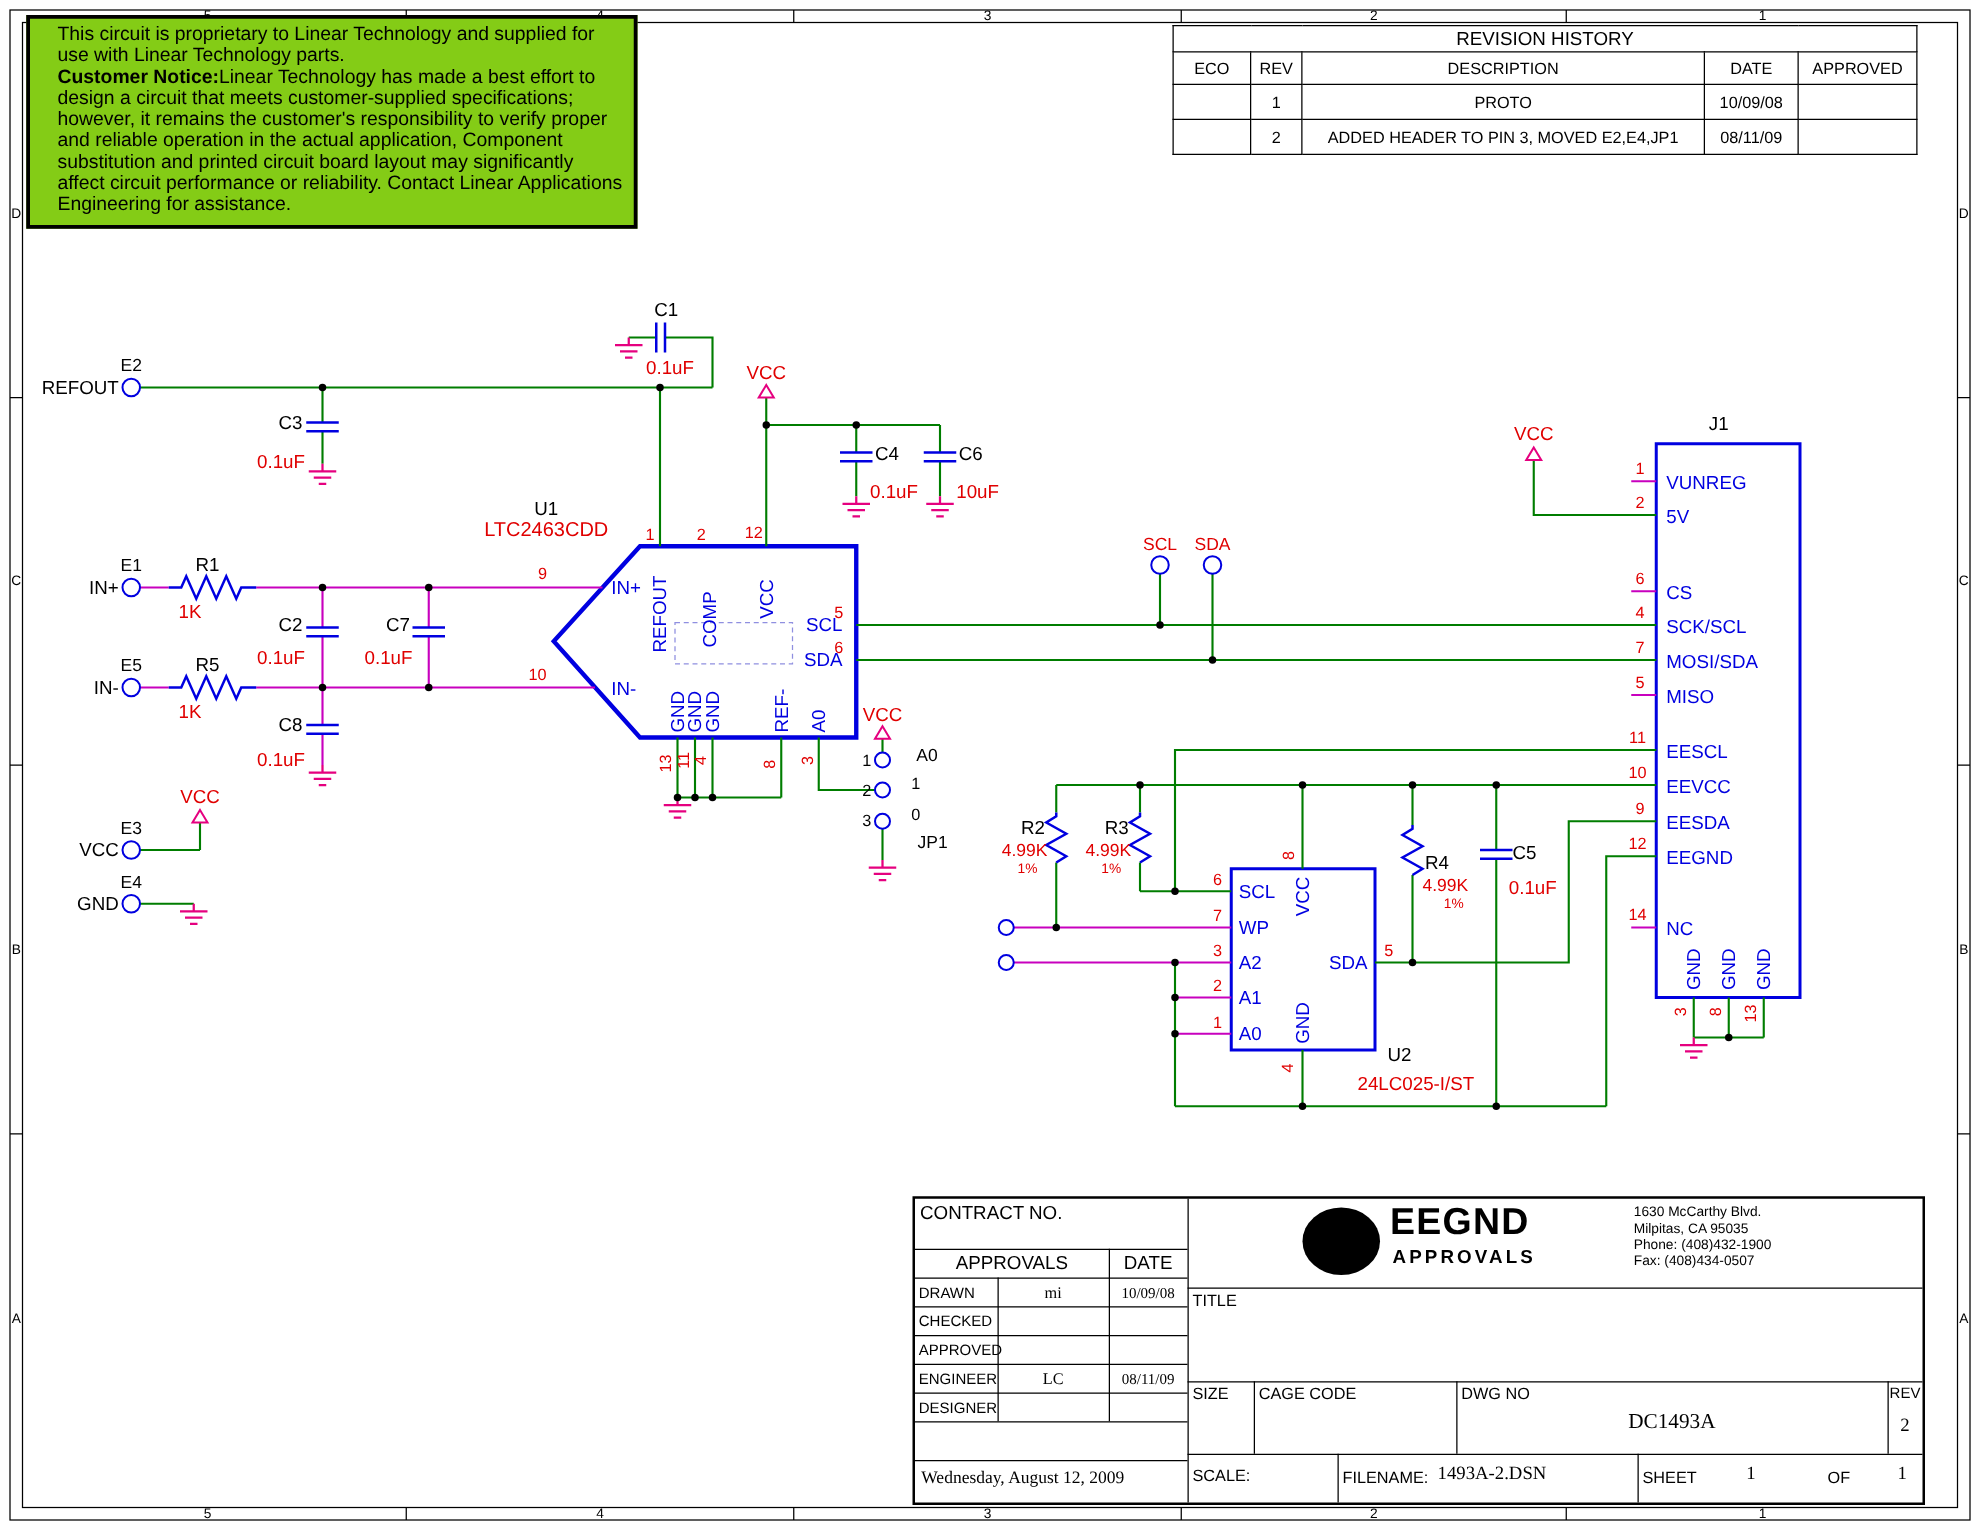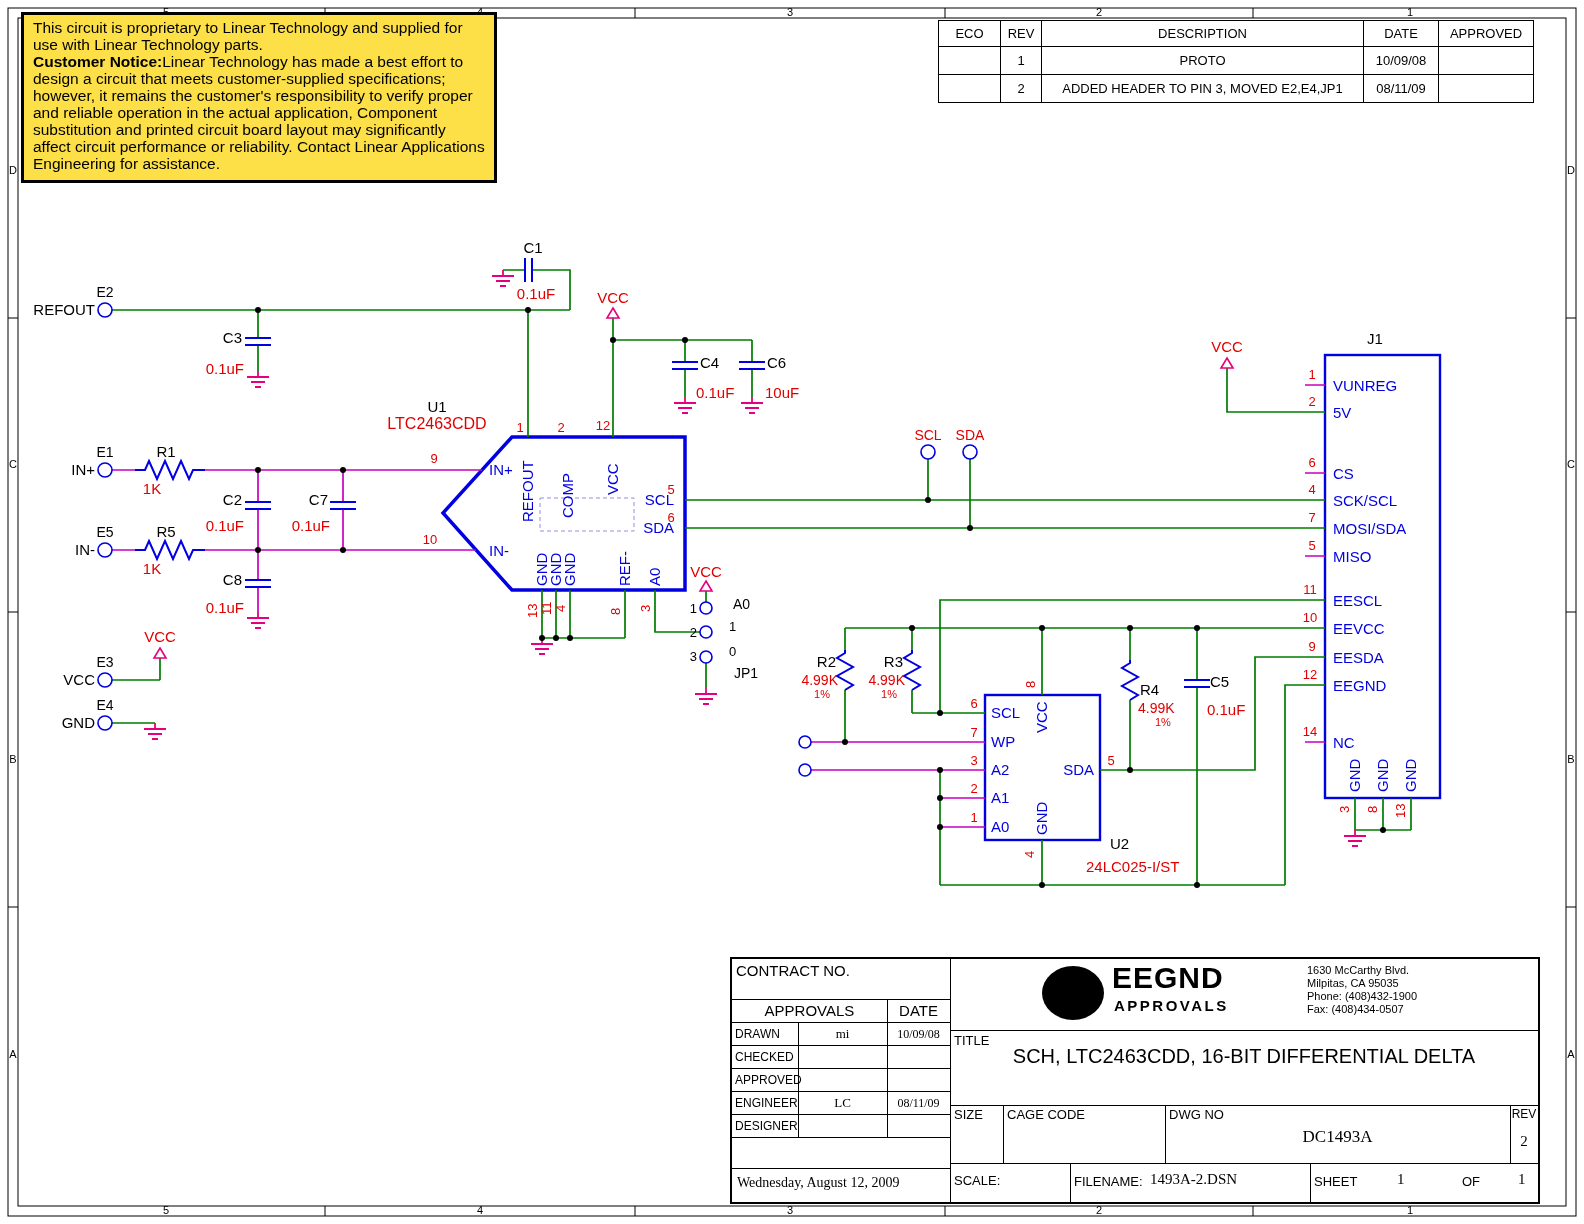--- a/index.html
+++ b/index.html
@@ -13,21 +13,21 @@
   .pent{stroke:#0000e0;stroke-width:3.5;fill:#fff;}
   .dash{stroke:#8f8fe0;stroke-width:1;fill:none;stroke-dasharray:4 3;}
   .sym{stroke:#e5007f;stroke-width:1.8;fill:none;}
   .symf{stroke:#e5007f;stroke-width:1.6;fill:#fff;}
   .tc{stroke:#0000e0;stroke-width:1.6;fill:#fff;}
   .dot{fill:#000;}
   .tr{fill:#e00000;}
   .tb2{fill:#0000e0;}
   .f11{font-size:11px;} .f13{font-size:13px;} .f14{font-size:14px;} .f15{font-size:15px;} .f16{font-size:16px;}
   .am{text-anchor:middle;} .ae{text-anchor:end;}
-  .notice{position:absolute;left:21px;top:12px;width:452px;border:3px solid #000;padding:4px 9px 8px 9px;font-size:15.5px;line-height:17px;color:#000;background:#fde047;}
+  .notice{position:absolute;left:21px;top:12px;width:452px;border:3px solid #000;padding:4px 9px 8px 22px;font-size:15.5px;line-height:17px;color:#000;background:#84cc16;}
   .notice p{margin:0;}
   table.rev{position:absolute;left:938px;top:20px;width:595px;table-layout:fixed;border-collapse:collapse;font-size:13px;color:#000;background:#fff;}
   .rev td{border:1px solid #000;padding:0 4px;text-align:center;overflow:hidden;white-space:nowrap;}
   .rev tr.trow td{height:27px;}
   .rev td.title{font-size:15px;height:20px;}
   .rev tr.hdr td{height:25px;}
   .tb{position:absolute;left:730px;top:957px;width:806px;height:243px;border:2px solid #000;background:#fff;color:#000;}
   .tb .vl{position:absolute;width:1px;background:#000;}
   .tb .hl{position:absolute;height:1px;background:#000;}
   .tb span{position:absolute;white-space:nowrap;display:block;}
@@ -287,20 +287,23 @@
 
 <table class="rev">
   <colgroup>
         <col style="width:62px">
         <col style="width:41px">
         <col style="width:322px">
         <col style="width:75px">
         <col style="width:95px">
       </colgroup>
   <tbody>
+        <tr>
+          <td class="title" colspan="5">REVISION HISTORY</td>
+        </tr>
   <tr class="hdr">
     <td>ECO</td>
     <td>REV</td>
     <td>DESCRIPTION</td>
     <td>DATE</td>
     <td>APPROVED</td>
   </tr>
   <tr class="trow">
     <td></td>
     <td>1</td>
@@ -359,21 +362,20 @@
     <text x="33" y="41" text-anchor="middle" fill="#fff" font-size="28" font-weight="bold" font-style="italic">LT</text>
   </svg>
   <span class="fs30" style="left:380px;top:2px;letter-spacing:1px">EEGND</span>
   <span class="fs15" style="left:382px;top:38px;font-weight:bold;letter-spacing:2.5px">APPROVALS</span>
   <span class="fs12" style="left:575px;top:5px;font-size:11px">1630 McCarthy Blvd.</span>
   <span class="fs12" style="left:575px;top:18px;font-size:11px">Milpitas, CA 95035</span>
   <span class="fs12" style="left:575px;top:31px;font-size:11px">Phone: (408)432-1900</span>
   <span class="fs12" style="left:575px;top:44px;font-size:11px">Fax: (408)434-0507</span>
 
   <span class="fs13" style="left:222px;top:74px">TITLE</span>
-  <span class="fs20 ctr" style="left:218px;top:86px;width:588px">SCH, LTC2463CDD, 16-BIT DIFFERENTIAL DELTA</span>
 
   <span class="fs13" style="left:222px;top:148px">SIZE</span>
   <span class="fs13" style="left:275px;top:148px">CAGE CODE</span>
   <span class="fs13" style="left:437px;top:148px">DWG NO</span>
   <span class="fs17 sf ctr" style="left:433px;top:168px;width:345px">DC1493A</span>
   <span class="fs12 ctr" style="left:778px;top:148px;width:28px">REV</span>
   <span class="fs15 sf ctr" style="left:778px;top:174px;width:28px">2</span>
 
   <span class="fs13" style="left:222px;top:214px">SCALE:</span>
   <span class="fs13" style="left:342px;top:215px">FILENAME:</span>

